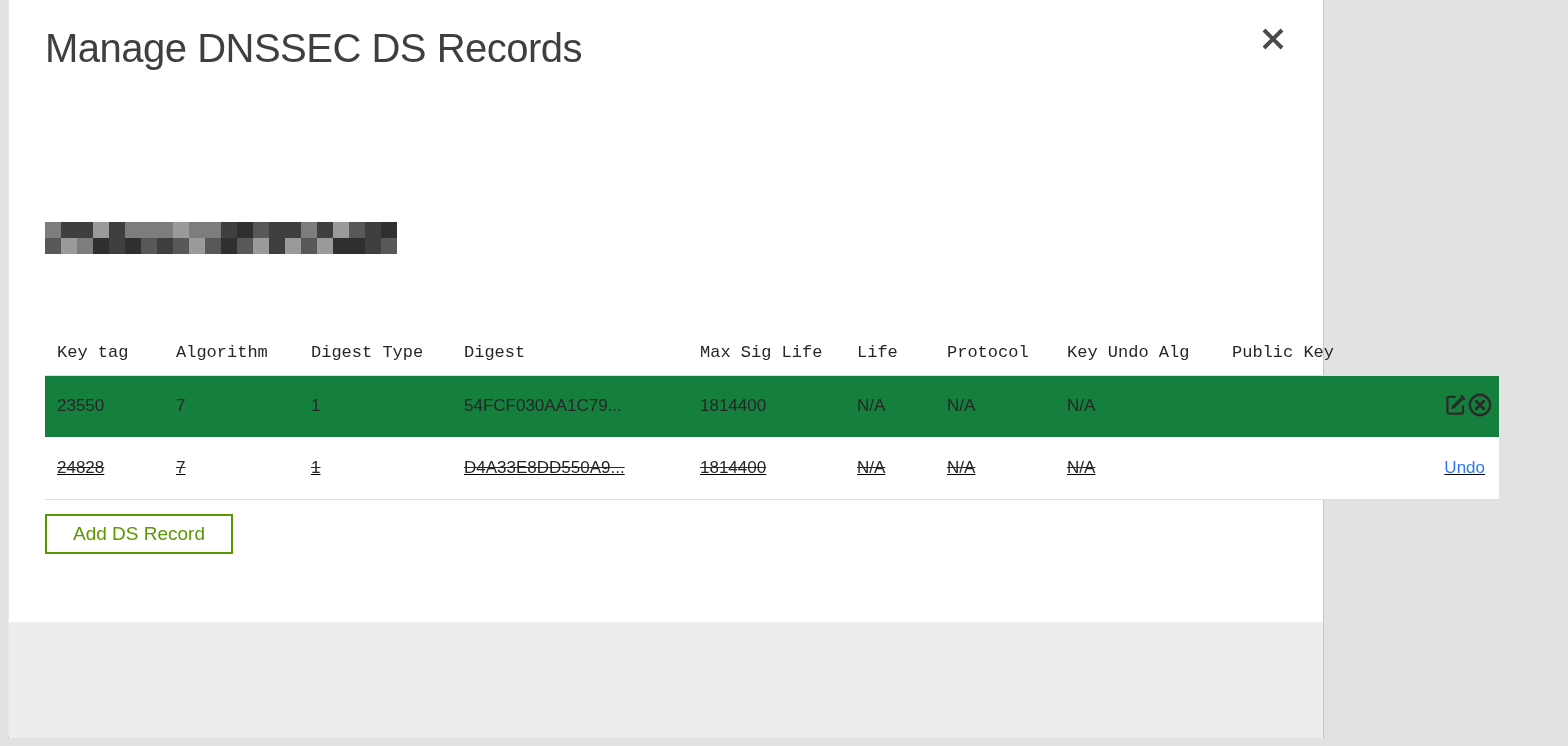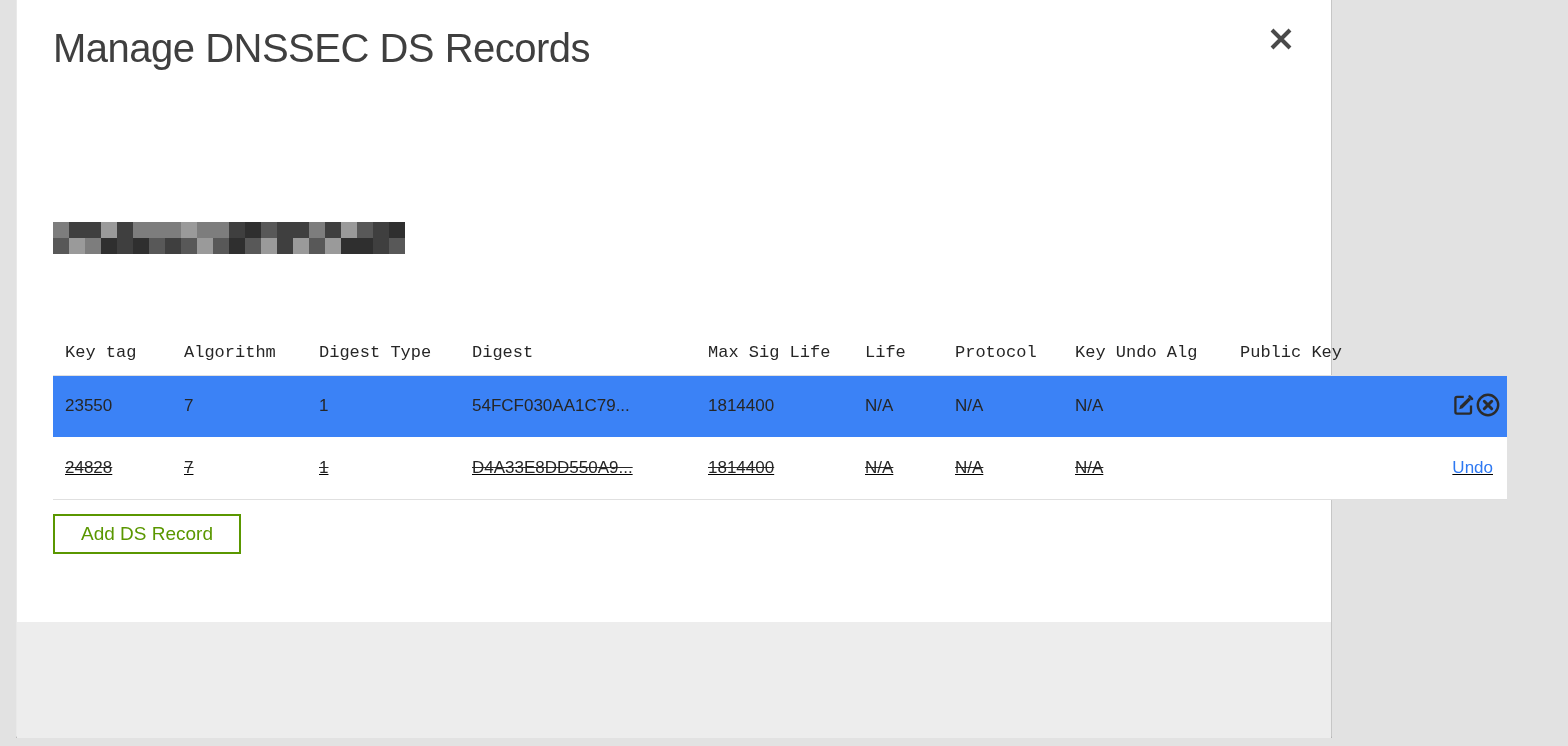--- a/index.html
+++ b/index.html
@@ -3,21 +3,21 @@
 <meta charset="utf-8">
 <style>
   * { margin: 0; padding: 0; box-sizing: border-box; }
   html, body { width: 1568px; height: 746px; overflow: hidden; }
   body {
     font-family: "Liberation Sans", "DejaVu Sans", sans-serif;
     background: #e2e2e2;
   }
   .page { position: relative; width: 1568px; height: 746px; }
   .modal {
-    position: absolute; left: 16px; top: 0; width: 1316px; height: 738px;
+    position: absolute; left: 8px; top: 0; width: 1316px; height: 738px;
     background: #ffffff;
     border-right: 1px solid #c6c6c6;
     border-left: 1px solid #e9e9e9;
     border-bottom: 2px solid #adadad;
   }
   .modal-title {
     position: absolute; left: 36px; top: 26px;
     font-size: 40px; font-weight: 400; color: #3f3f3f; letter-spacing: -0.5px;
   }
   .close-btn {
@@ -40,21 +40,21 @@
   }
   .ds-table th {
     height: 45px; text-align: left; vertical-align: middle;
     font-size: 17px; font-weight: 400; color: #262626; padding-left: 12px; font-family: Liberation Mono, monospace;
   }
   .ds-table td {
     height: 62px; vertical-align: middle;
     font-size: 17px; color: #262626; padding-left: 12px;
     white-space: nowrap; overflow: hidden;
   }
-  tr.row-active { background: #3b82f6; border-top: 1px solid #e0e0e0; }
+  tr.row-active { background: #15803d; border-top: 1px solid #e0e0e0; }
   tr.row-deleted { background: #ffffff; border-bottom: 1px solid #e0e0e0; text-decoration: underline; }
   tr.row-deleted td .cell-text { text-decoration: line-through; }
   td.actions { text-align: right; padding-right: 6px; }
   .icon-btn {
     border: none; background: transparent; padding: 0; cursor: pointer;
     vertical-align: middle;
   }
   .undo-link {
     color: #2d78f2; font-size: 17px; text-decoration: none; padding-right: 8px; cursor: pointer; margin-top: 16px;
   }

